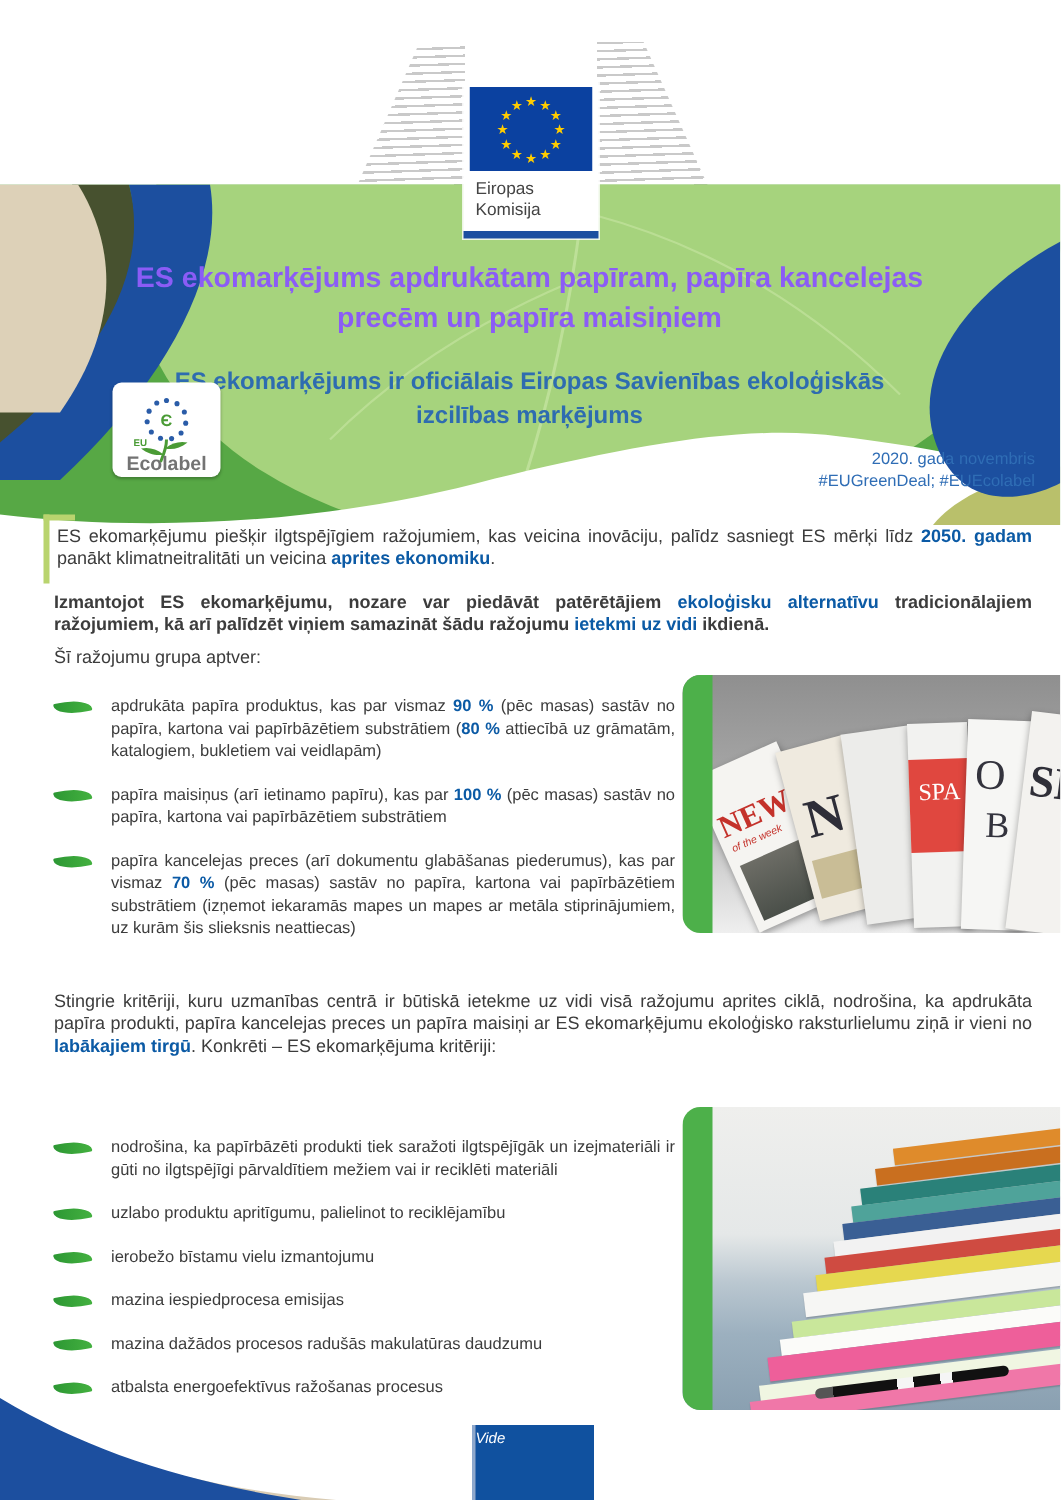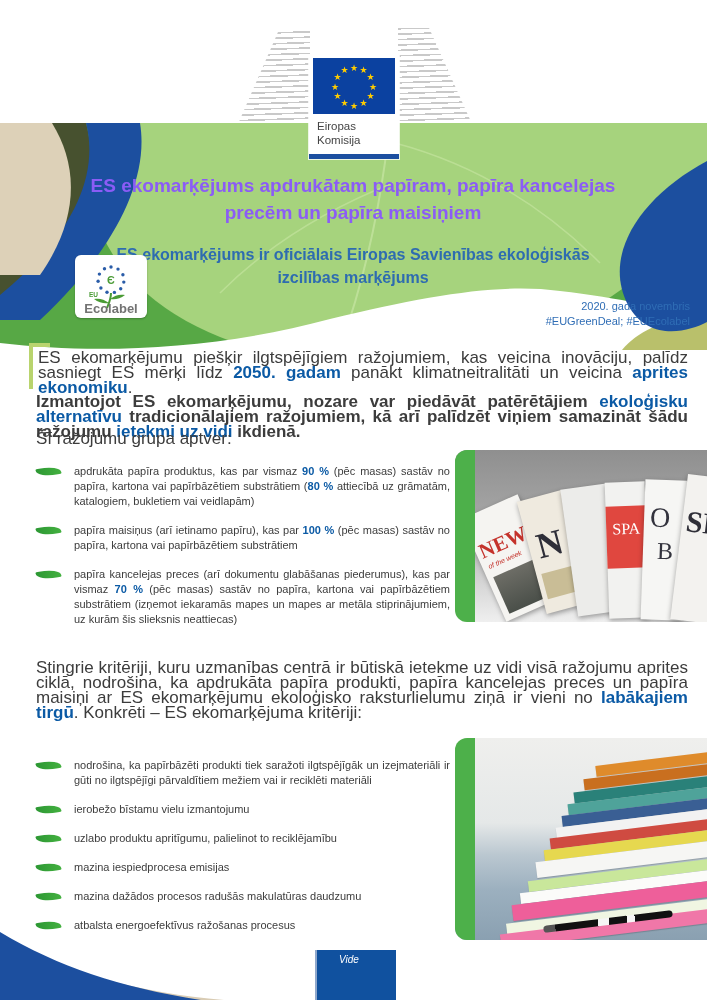--- a/index.html
+++ b/index.html
@@ -23,21 +23,21 @@
   .h-sub{left:103px;top:243px;width:500px;text-align:center;z-index:5;
          color:#2e6cb0;font-size:16px;line-height:23px;font-weight:bold;}
   
   .eco-box{left:75px;top:255px;width:72px;height:63px;background:#fff;border-radius:6px;z-index:6;
            box-shadow:0 1px 2px rgba(0,0,0,.25);text-align:center;}
   .eco-box svg{display:block;margin:2px auto 0;}
   
   .date-block{right:17px;top:299px;text-align:right;z-index:7;color:#2f6db5;font-size:11px;line-height:15px;}
   .date-block .tags{}
   
-  .body-text{font-size:17px;line-height:15px;text-align:justify;z-index:3;}
+  .body-text{font-size:12px;line-height:15px;text-align:justify;z-index:3;}
   .bb{color:#0b5aa5;font-weight:bold;}
   .bracket{left:29px;top:343px;width:17px;height:42px;border-left:4px solid #b9d46e;border-top:4px solid #b9d46e;z-index:2;}
   .p1{left:38px;top:350px;width:650px;}
   .p2{left:36px;top:394px;width:652px;font-weight:bold;}
   .lead{left:36px;top:431px;width:652px;}
   
   .blist{z-index:3;}
   .blist1{left:36px;top:450px;width:414px;}
   .blist2{left:36px;top:744px;width:414px;}
   .bitem{display:flex;margin-bottom:7px;margin-top:14px;}
@@ -53,21 +53,21 @@
   .news{top:450px;height:172px;background:linear-gradient(180deg,#8f8f8f,#a9a9a9 45%,#d6d6d6 78%,#efefef 100%);}
   .np{position:absolute;box-shadow:0 2px 5px rgba(0,0,0,.35);}
   .np-lines{background-image:repeating-linear-gradient(180deg,#9a9a9a 0 1px,transparent 1px 4px);background-size:80% 60%;background-repeat:no-repeat;background-position:50% 30%;}
   .papers{top:738px;height:202px;background:linear-gradient(180deg,#efefed 0,#e5e8e8 42%,#bac7d0 58%,#9cb0bf 75%,#8aa0b1 100%);}
   .sheet{position:absolute;right:-18px;transform:rotate(-7deg);transform-origin:100% 50%;height:11px;box-shadow:0 1px 1px rgba(0,0,0,.18);}
   .pen{position:absolute;left:88px;top:180px;width:130px;height:7px;border-radius:4px;transform:rotate(-7deg);
        background:linear-gradient(90deg,#555 0 12px,#111 12px 55px,#f5f5f5 55px 66px,#111 66px 84px,#f5f5f5 84px 92px,#111 92px 100%);}
   
   .foot-art{left:0;top:925px;width:330px;height:75px;z-index:2;}
   .vide-box{left:315px;top:950px;width:79px;height:50px;background:#10519f;border-left:2px solid #8fa8cc;z-index:3;}
-  .vide-box span{display:block;padding:4px 0 0 22px;color:#fff;font-size:10px;font-style:italic;}
+  .vide-box span{display:block;padding:4px 0 0 0;color:#fff;font-size:10px;font-style:italic;}
 </style>
 </head>
 <body>
 
 <div class="page">
 
   <div class="abs bldg left"></div>
   <div class="abs bldg right"></div>
 
   <svg class="abs header-art" viewBox="0 0 707 227">
@@ -207,27 +207,27 @@
     <div class="bitem">
       <span class="bicon">
           <span class="leaf"></span>
         </span>
       <span class="btext">nodrošina, ka papīrbāzēti produkti tiek saražoti ilgtspējīgāk un izejmateriāli ir gūti no ilgtspējīgi pārvaldītiem mežiem vai ir reciklēti materiāli</span>
     </div>
     <div class="bitem">
       <span class="bicon">
           <span class="leaf"></span>
         </span>
+      <span class="btext">uzlabo produktu apritīgumu, palielinot to reciklējamību</span>
+    </div>
+    <div class="bitem">
+      <span class="bicon">
+          <span class="leaf"></span>
+        </span>
       <span class="btext">ierobežo bīstamu vielu izmantojumu</span>
-    </div>
-    <div class="bitem">
-      <span class="bicon">
-          <span class="leaf"></span>
-        </span>
-      <span class="btext">uzlabo produktu apritīgumu, palielinot to reciklējamību</span>
     </div>
     <div class="bitem">
       <span class="bicon">
           <span class="leaf"></span>
         </span>
       <span class="btext">mazina iespiedprocesa emisijas</span>
     </div>
     <div class="bitem">
       <span class="bicon">
           <span class="leaf"></span>

